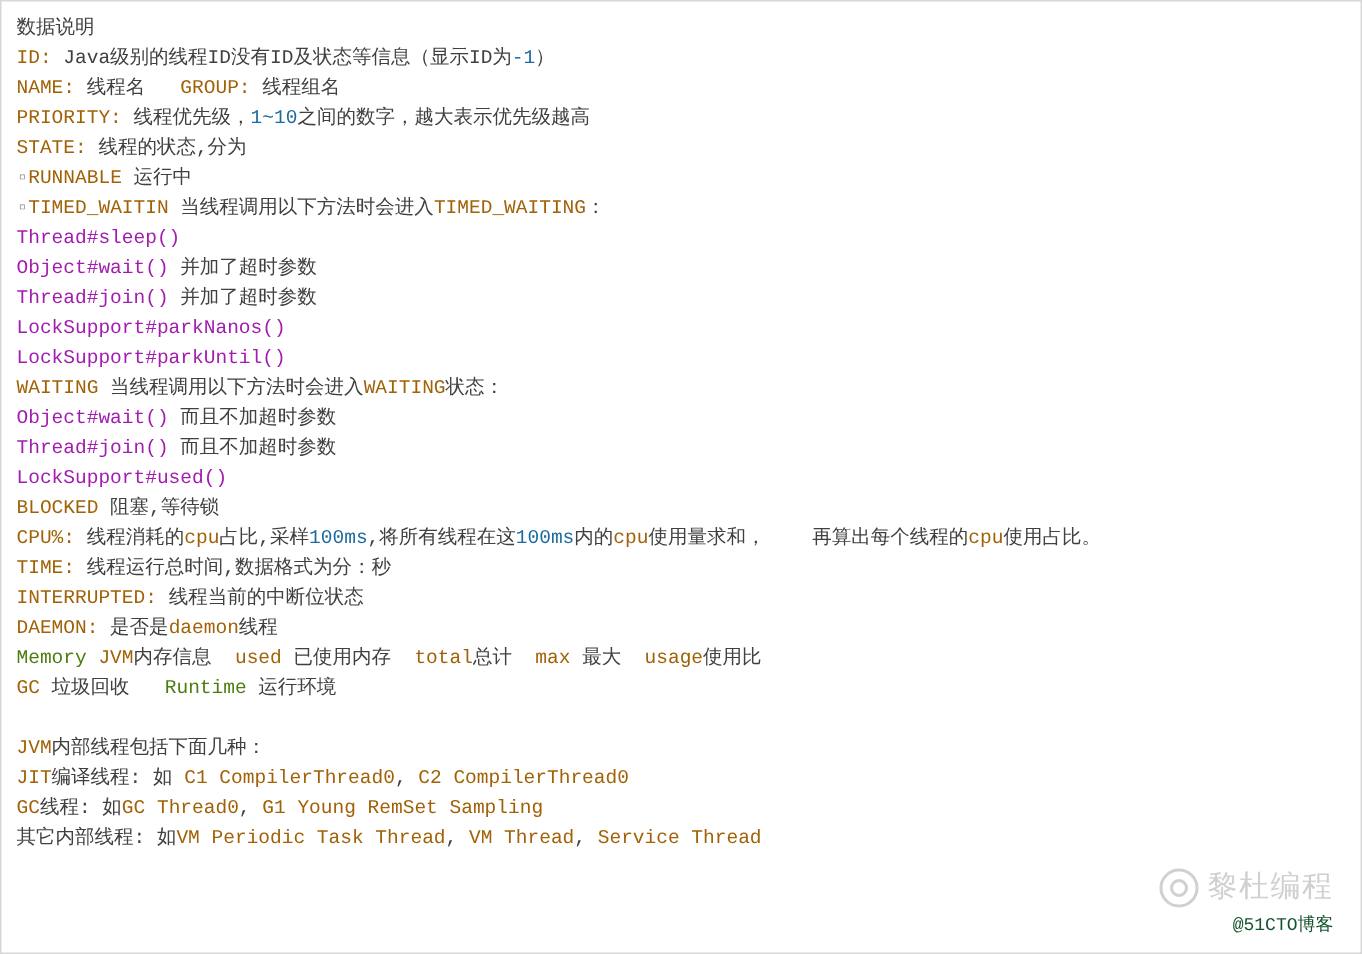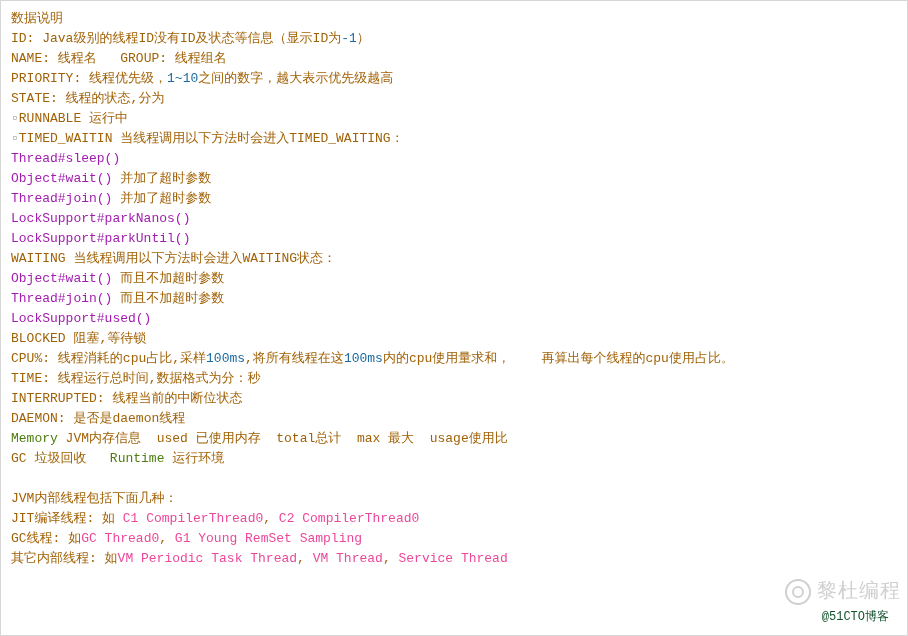--- a/index.html
+++ b/index.html
@@ -7,29 +7,29 @@
     width:908px;height:636px;
     font-family:Consolas,"Microsoft YaHei","Courier New",monospace;
     font-size:13px;line-height:20px;
     background:#fff;color:#333;
     box-sizing:border-box;
     border:1px solid #d7d7d7;
     padding:8px 10px;
     position:relative;
   }
   .ln{white-space:pre}
-  .orange{color:#a16207}
+  .orange{color:#404040}
   .label{color:#a16207}
   .purple{color:#a21caf}
   .teal{color:#4d7c0f}
-  .red{color:#ec4899}
+  .red{color:#a16207}
   .num{color:#1b6aa0}
   .mark{color:#888}
   .wm{
-    position:absolute;right:6px;bottom:30px;
+    position:absolute;right:18px;bottom:30px;
     color:#d0d0d0;font-size:20px;font-weight:500;
     letter-spacing:1px;pointer-events:none;user-select:none;
   }
   .wm2{
     position:absolute;right:18px;bottom:8px;
     color:#14532d;font-size:12px;pointer-events:none;user-select:none;
   }
   .wm-icon{
     display:inline-block;width:22px;height:22px;border:2px solid #d0d0d0;border-radius:50%;
     vertical-align:middle;margin-right:6px;position:relative;

